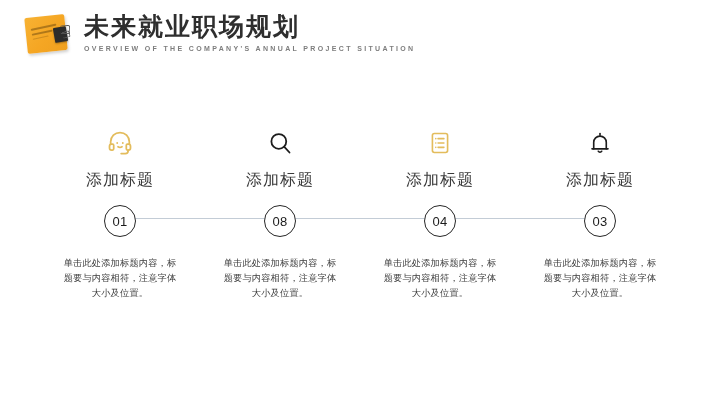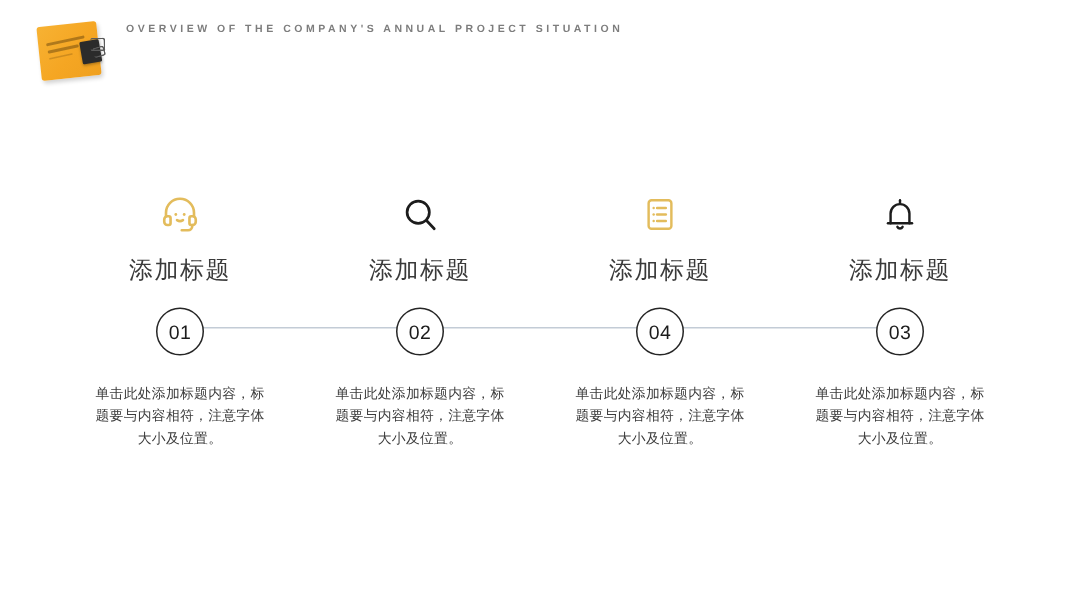--- a/index.html
+++ b/index.html
@@ -177,21 +177,21 @@
     font-family: "Liberation Sans", sans-serif;
     font-size: 13px;
     color: #1c1c1c;
     letter-spacing: 0.3px;
     text-align: center;
   }
   .step-desc {
     margin-top: 17px;
     width: 120px;
     text-align: center;
-    font-family: Liberation Mono, monospace;
+    font-family: Liberation Serif, serif;
     font-size: 9.2px;
     line-height: 1.62;
     color: #3b3b3b;
     letter-spacing: 0.2px;
   }
 
   
   .connector {
     position: absolute;
     left: 120px;
@@ -223,20 +223,21 @@
       <div class="sticky-lines">
         <i></i>
           <i></i>
           <i></i>
       </div>
     </div>
     <div class="clip"></div>
   </div>
 
   <div class="header-text">
+    <div class="main-title">未来就业职场规划</div>
     <div class="sub-title">OVERVIEW OF THE COMPANY'S ANNUAL PROJECT SITUATION</div>
   </div>
 
 </div>
 
 <div class="steps">
 
   <div class="connector"></div>
   <div class="connector-arrow"></div>
 
@@ -263,21 +264,21 @@
 
     <div class="step">
       <div class="step-icon">
         <svg width="27" height="27" viewBox="0 0 24 24" fill="none" stroke="#1C1C1C" stroke-width="1.6" stroke-linecap="round">
           <circle cx="10.5" cy="10.2" r="6.6"></circle>
           <line x1="15.4" y1="15.1" x2="20" y2="20"></line>
         </svg>
       </div>
       <div class="step-title">添加标题</div>
       <div class="node-area">
-        <div class="node-circle">02</div>
+        <div class="node-circle">08</div>
       </div>
       <div class="step-desc">单击此处添加标题内容，标题要与内容相符，注意字体大小及位置。</div>
     </div>
 
     <div class="step">
       <div class="step-icon">
         <svg width="26" height="26" viewBox="0 0 24 24" fill="none" stroke="#E3BC5C" stroke-width="1.5" stroke-linecap="round" stroke-linejoin="round">
           <rect x="5" y="3.2" width="14" height="17.6" rx="1.8"></rect>
           <line x1="10.2" y1="8" x2="15.6" y2="8"></line>
           <line x1="10.2" y1="12" x2="15.6" y2="12"></line>

